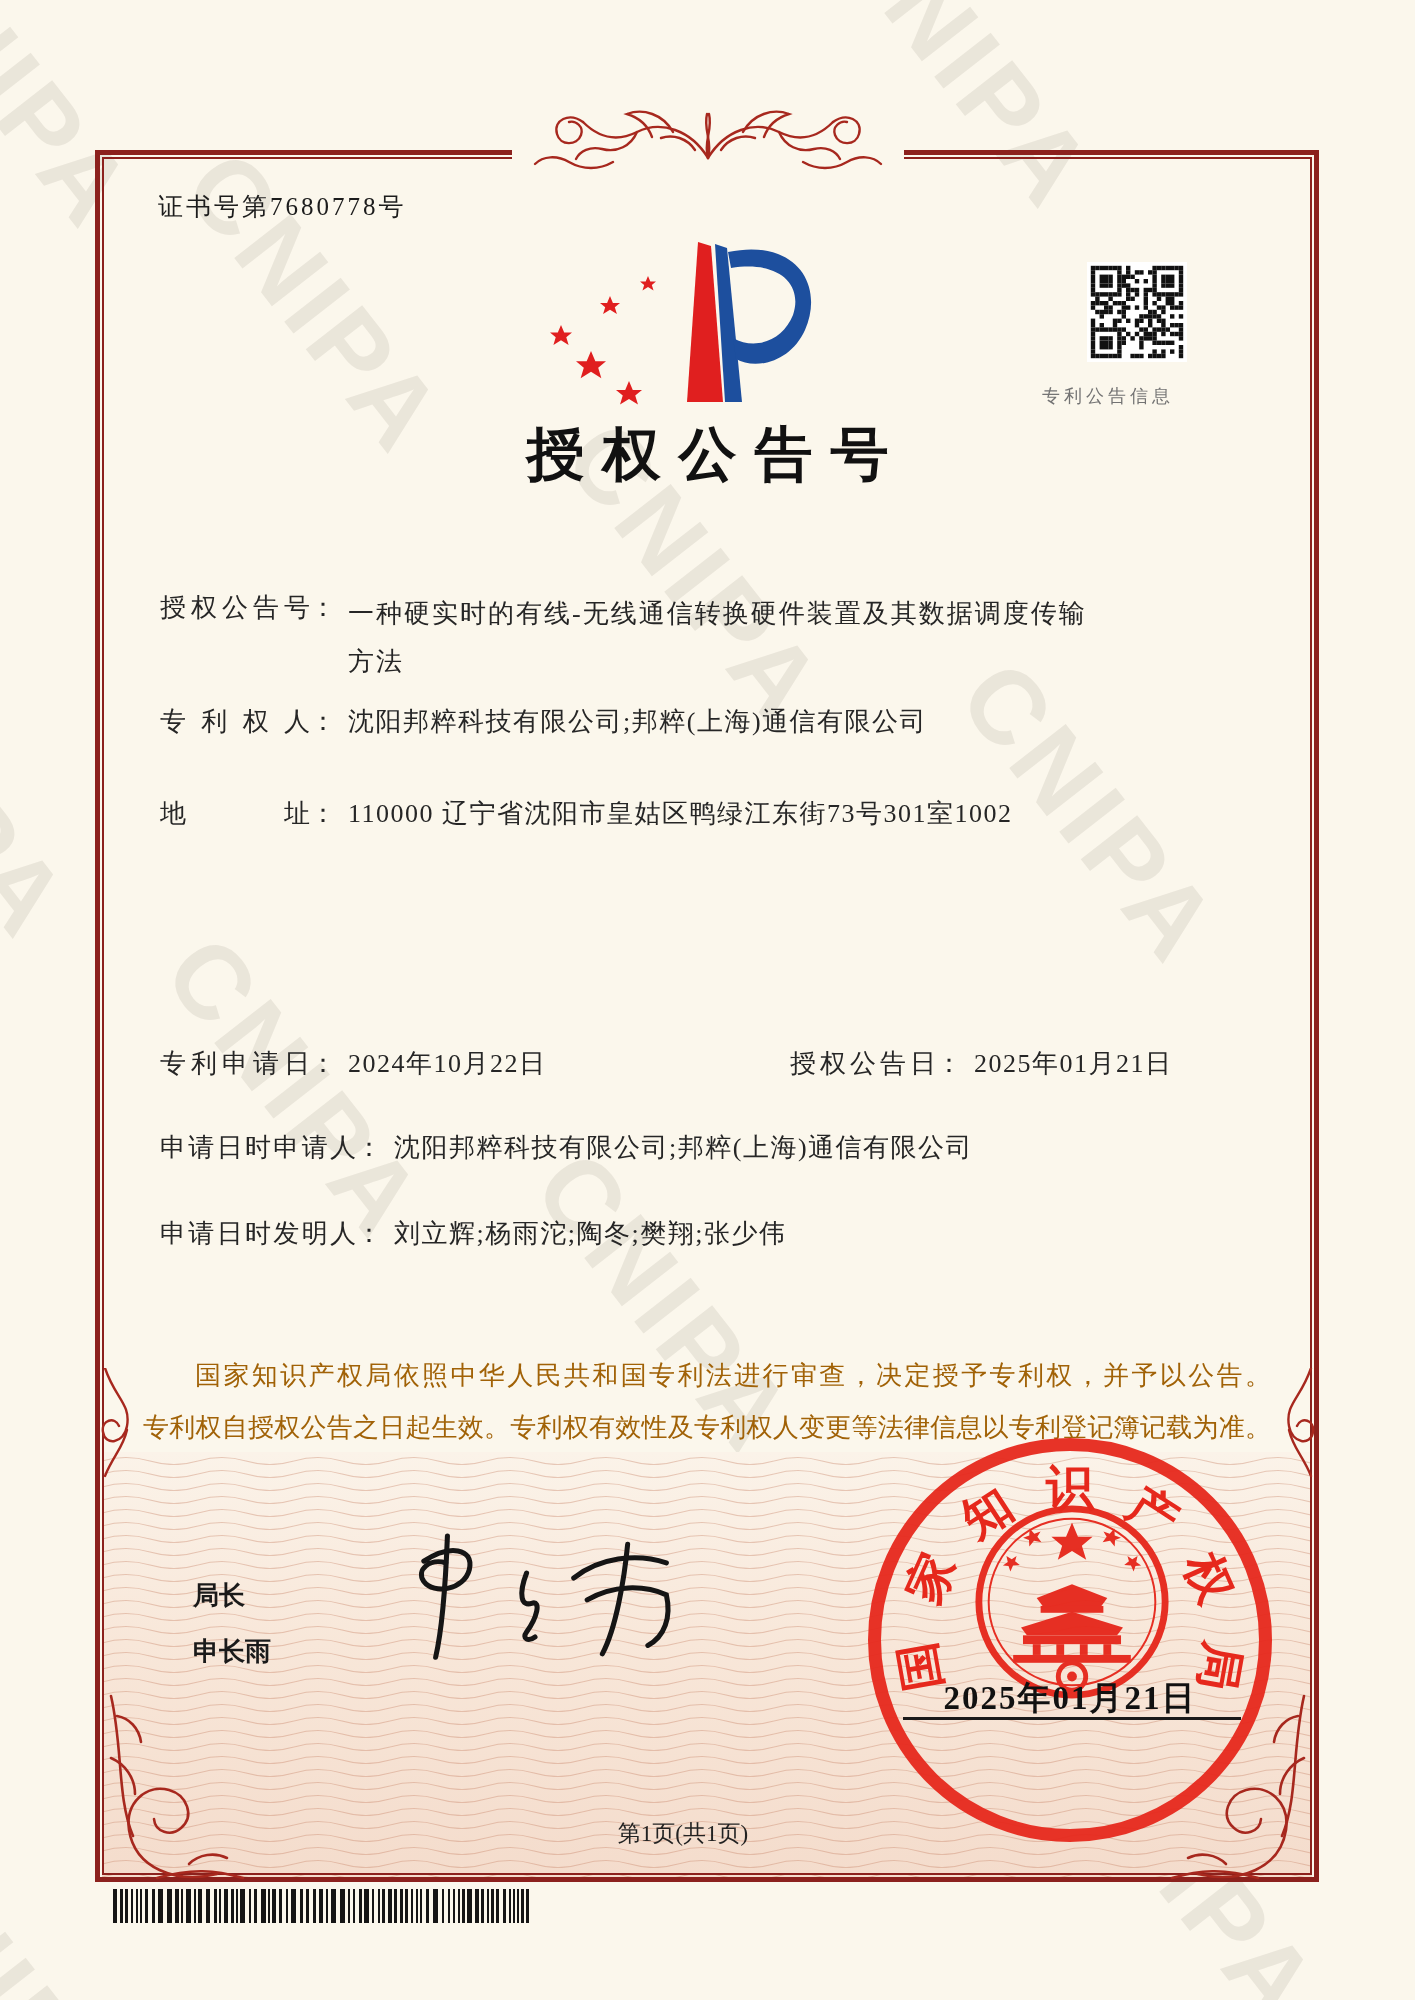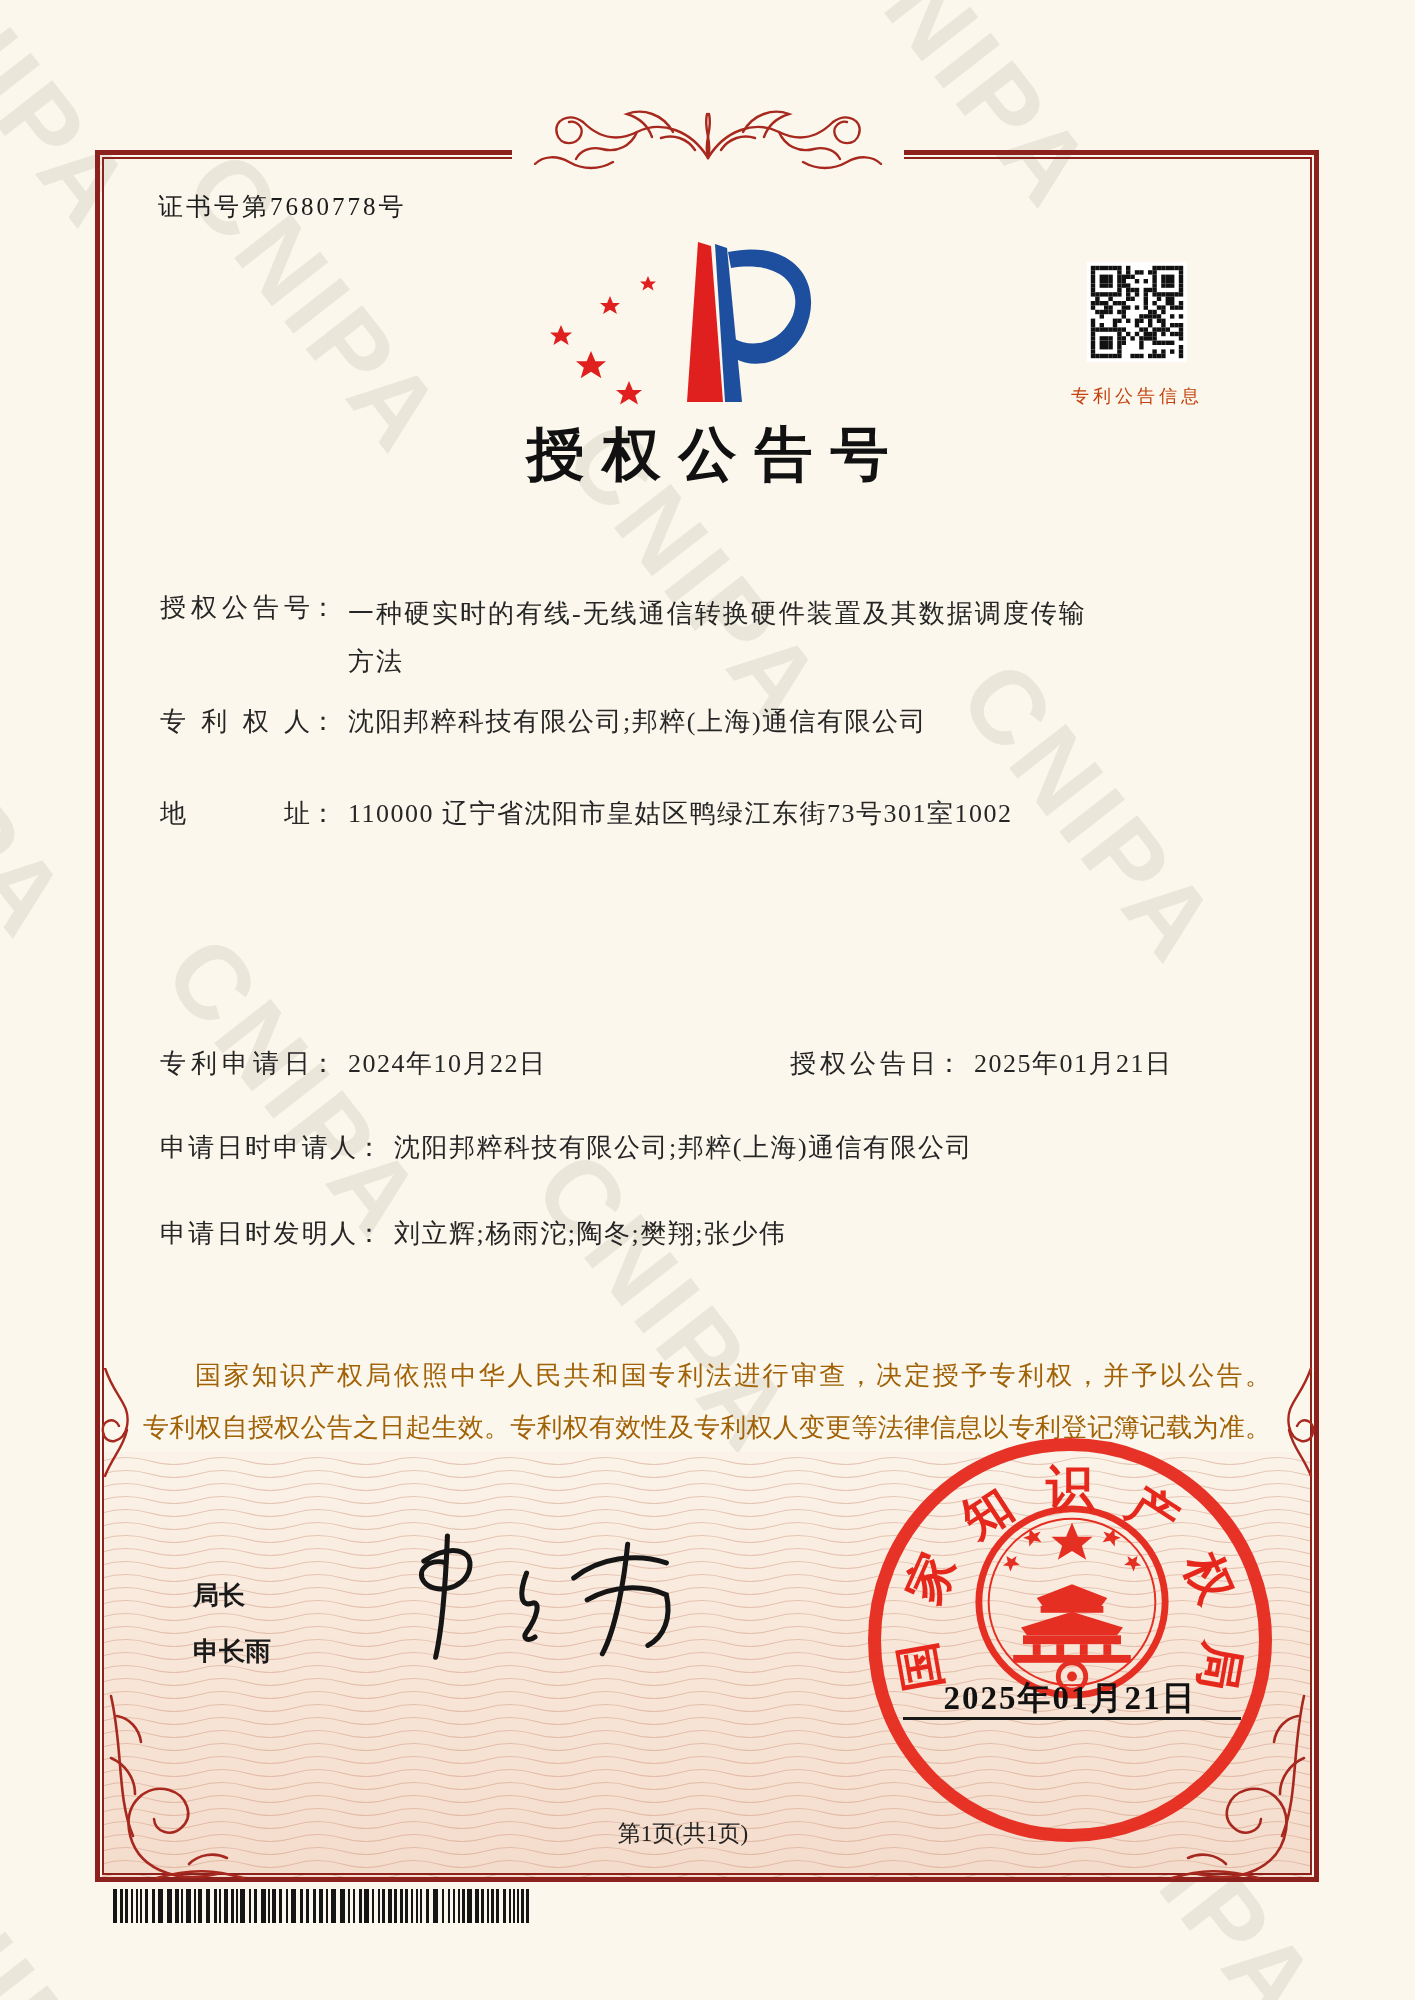--- a/index.html
+++ b/index.html
@@ -27,22 +27,22 @@
   .fl-bl{left:97px;top:1688px;}
   .fl-br{left:1168px;top:1688px;transform:scaleX(-1);}
   .side-fl{position:absolute;z-index:4;}
   .sf-l{left:99px;top:1368px;}
   .sf-r{left:1277px;top:1368px;transform:scaleX(-1);}
   
   .cert-no{position:absolute;left:158px;top:190px;font-size:25px;letter-spacing:3px;color:#1c1c1c;z-index:5;}
   .logo{position:absolute;left:545px;top:236px;z-index:5;}
   .qr{position:absolute;left:1087px;top:262px;width:100px;height:100px;background:#fff;z-index:5;}
   .qr svg{display:block;}
-  .qr-caption{position:absolute;left:1042px;top:384px;width:190px;text-align:center;
-              font-size:18px;letter-spacing:4px;color:#c2410c;z-index:5;}
+  .qr-caption{position:absolute;left:1042px;top:384px;width:190px;text-align:left;
+              font-size:18px;letter-spacing:4px;color:#737373;z-index:5;}
   .title{position:absolute;left:0;top:416px;width:1415px;text-align:center;text-indent:18px;
          font-size:58px;font-weight:bold;letter-spacing:18px;color:#111;z-index:5;}
   
   .field-row{position:absolute;left:160px;width:1160px;font-size:26px;z-index:5;white-space:nowrap;}
   .r0{top:590px}.r1{top:704px}.r2{top:796px}.r3{top:884px}
   .r4{top:964px}.r5{top:1046px}.r6{top:1130px}.r7{top:1216px}
   .lab{display:inline-block;width:150px;text-align:justify;text-align-last:justify;vertical-align:top;}
   .lab-wide{display:inline-block;width:196px;text-align:justify;text-align-last:justify;vertical-align:top;}
   .col{display:inline-block;vertical-align:top;}
   .val{display:inline-block;margin-left:12px;letter-spacing:1.5px;vertical-align:top;}

